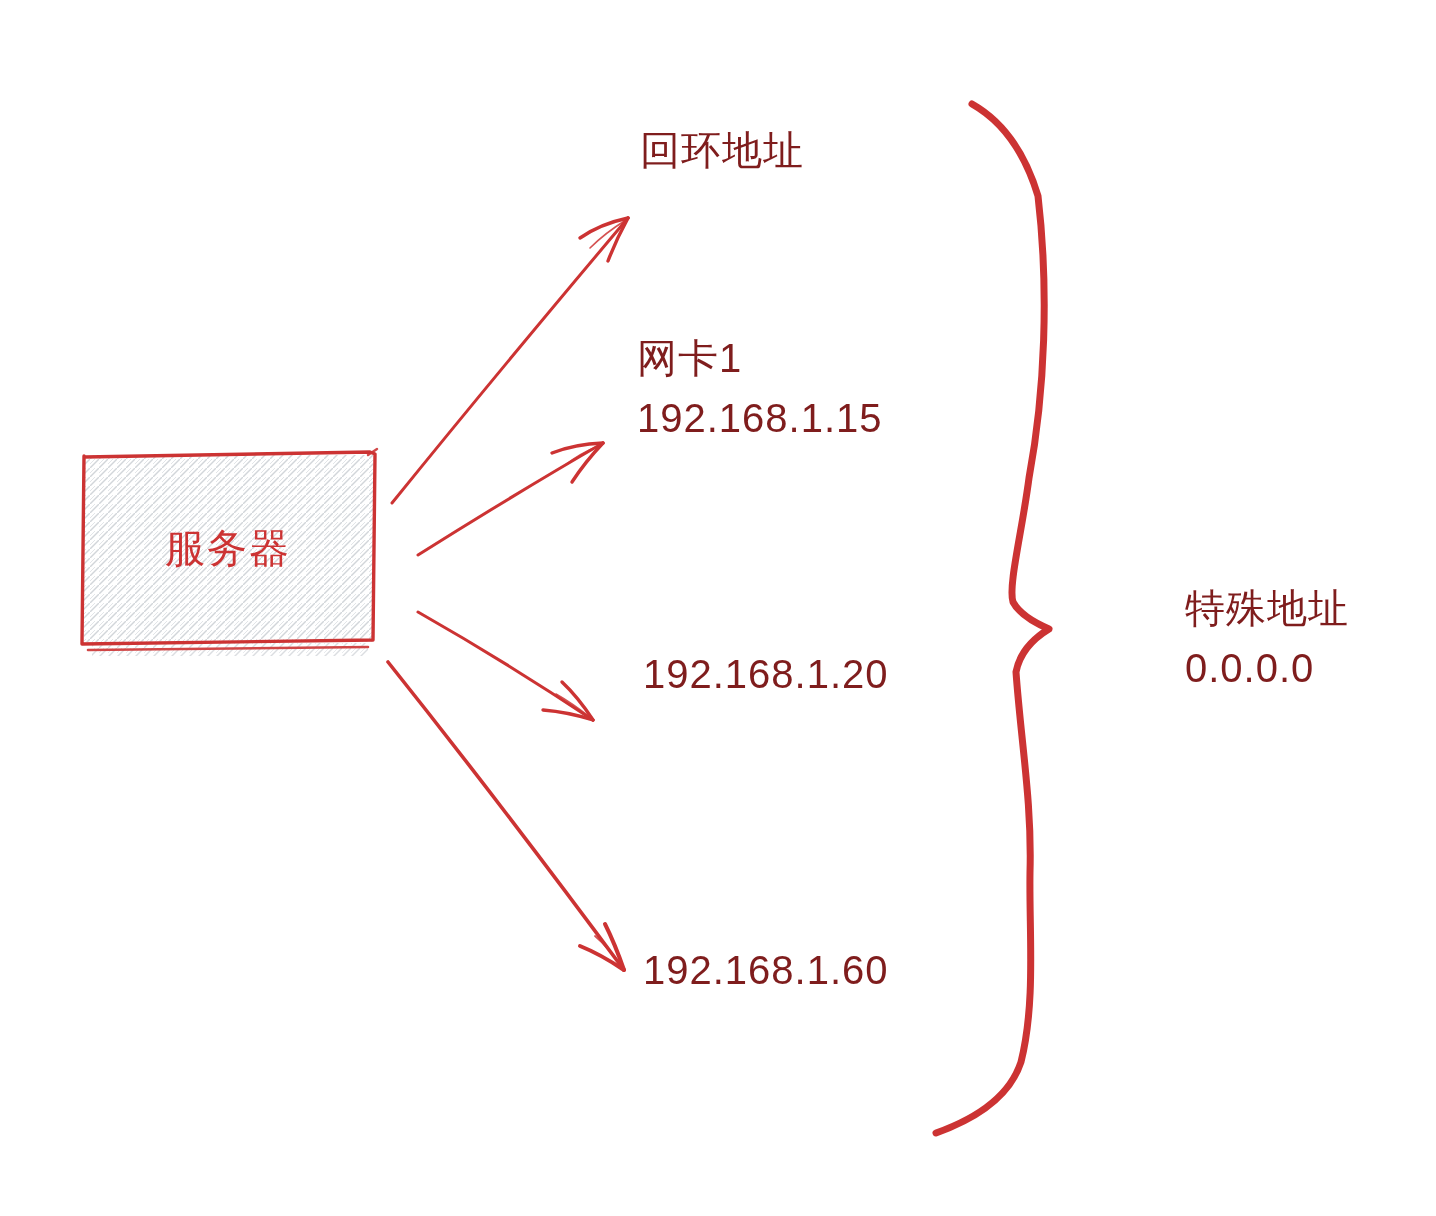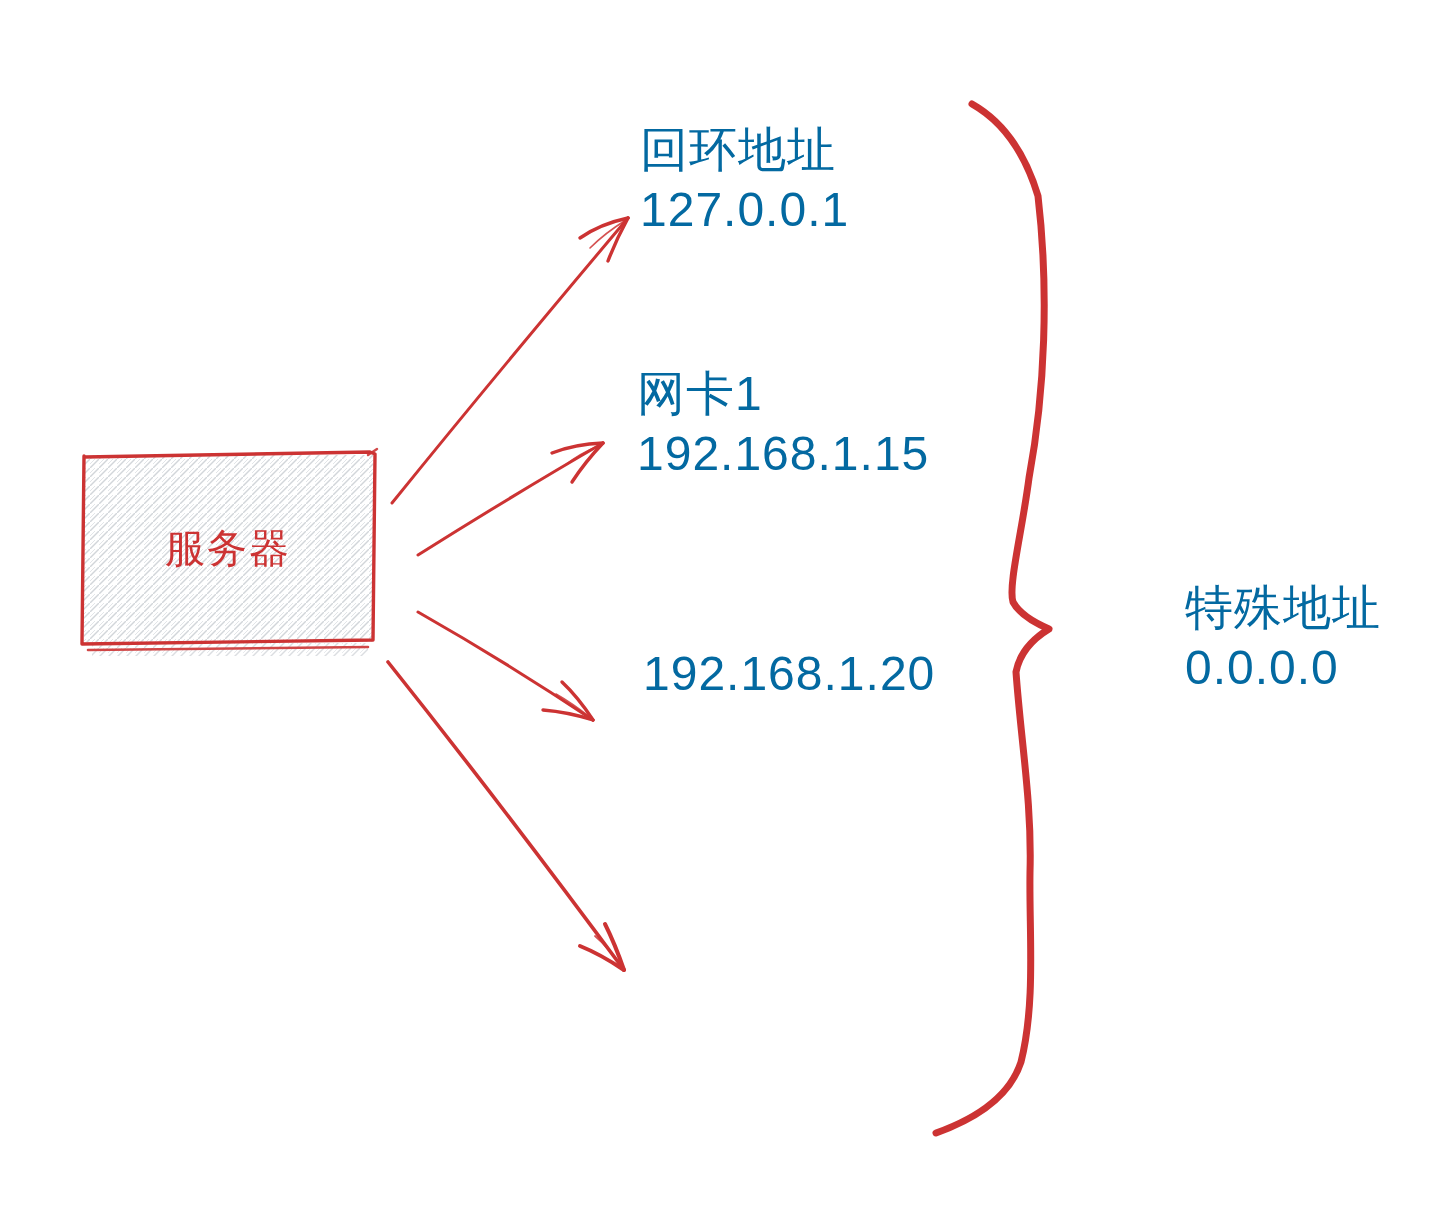--- a/index.html
+++ b/index.html
@@ -15,22 +15,22 @@
     overflow: hidden;
     font-family: "Liberation Sans", "DejaVu Sans", sans-serif;
   }
   .canvas svg {
     position: absolute;
     left: 0;
     top: 0;
   }
   .label {
     position: absolute;
-    color: #0369a1;
-    font-size: 48px;
+    color: #7f1d1d;
+    font-size: 40px;
     line-height: 60px;
     white-space: nowrap;
     letter-spacing: 1px;
   }
   .server-label {
     position: absolute;
     left: 82px;
     top: 524px;
     width: 292px;
     text-align: center;
@@ -99,33 +99,33 @@
              Q 1021,646 1016,672
              C 1021,742 1032,802 1030,872
              C 1029,932 1036,1002 1021,1062
              Q 1006,1108 936,1133" fill="none" stroke="#cc3333" stroke-width="7" stroke-linecap="round" stroke-linejoin="round"></path>
   </svg>
 
   <div class="server-label">服务器</div>
 
   <div class="label" style="left:640px; top:120px">
     <div>回环地址</div>
-    <div>127.0.0.1</div>
   </div>
 
-  <div class="label" style="left:637px; top:364px">
+  <div class="label" style="left:637px; top:328px">
     <div>网卡1</div>
     <div>192.168.1.15</div>
   </div>
 
   <div class="label" style="left:643px; top:644px">
     <div>192.168.1.20</div>
   </div>
 
   <div class="label" style="left:643px; top:940px">
+    <div>192.168.1.60</div>
   </div>
 
   <div class="label" style="left:1185px; top:578px">
     <div>特殊地址</div>
     <div>0.0.0.0</div>
   </div>
 
 </div>
 
 </body></html>

